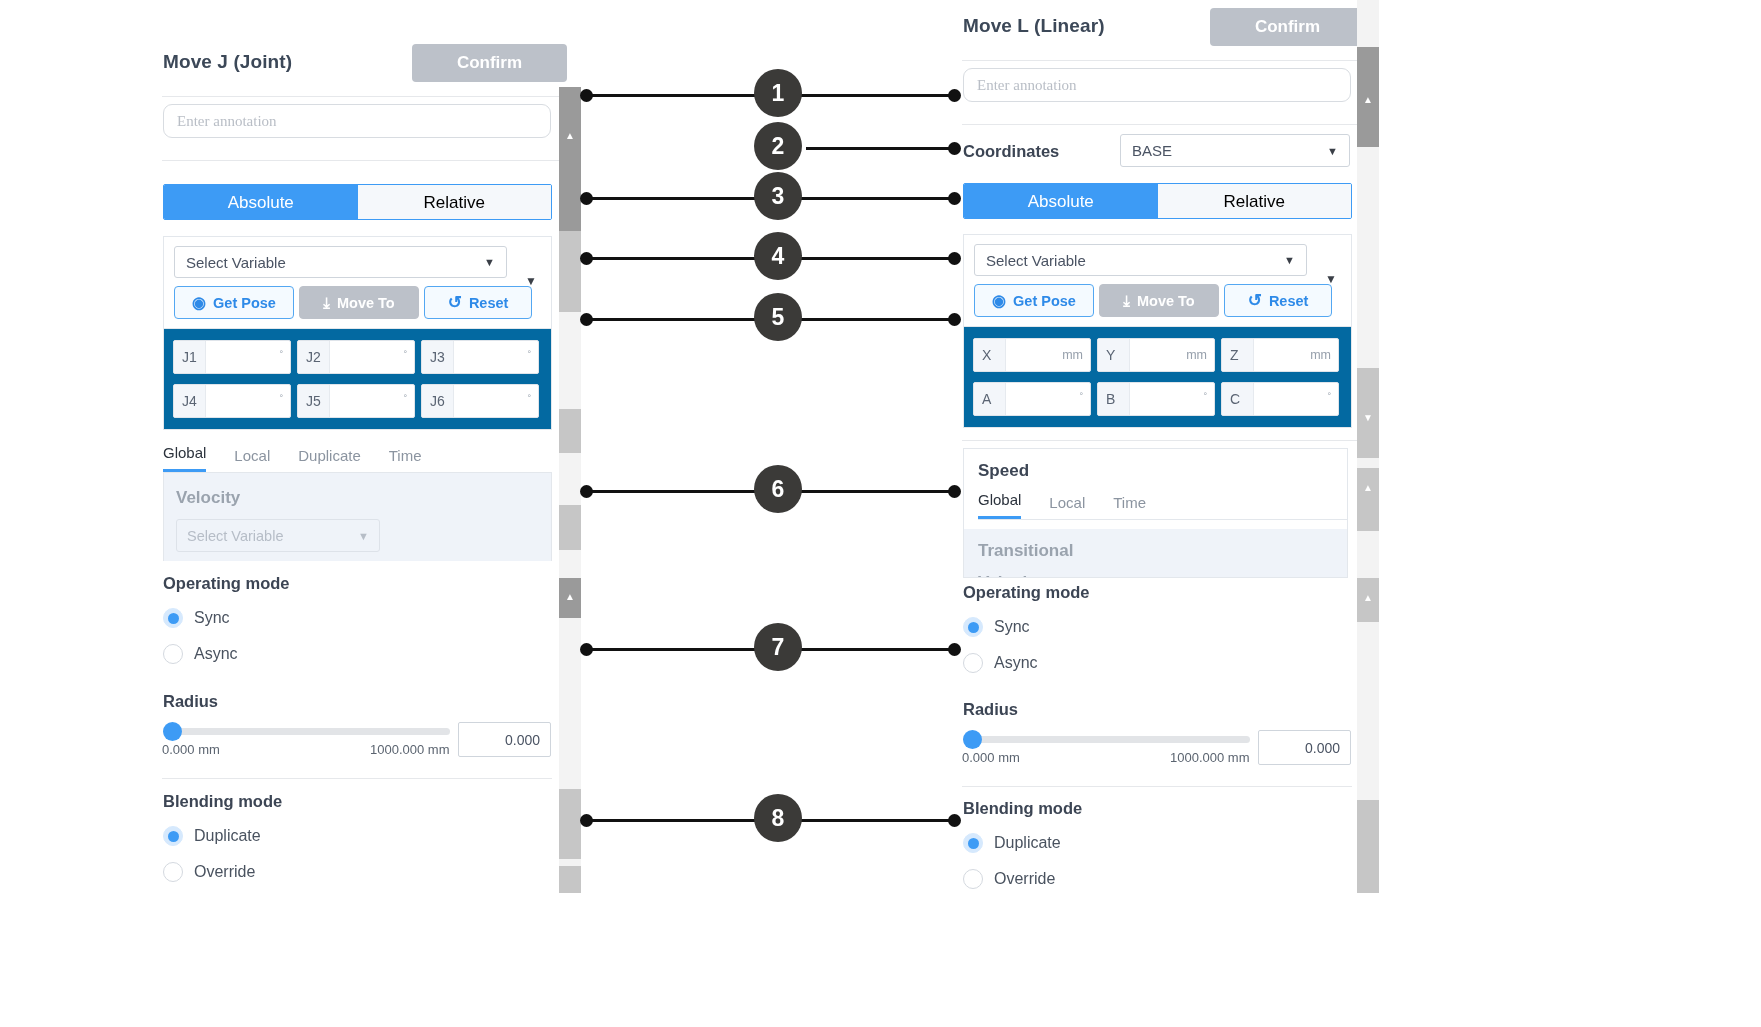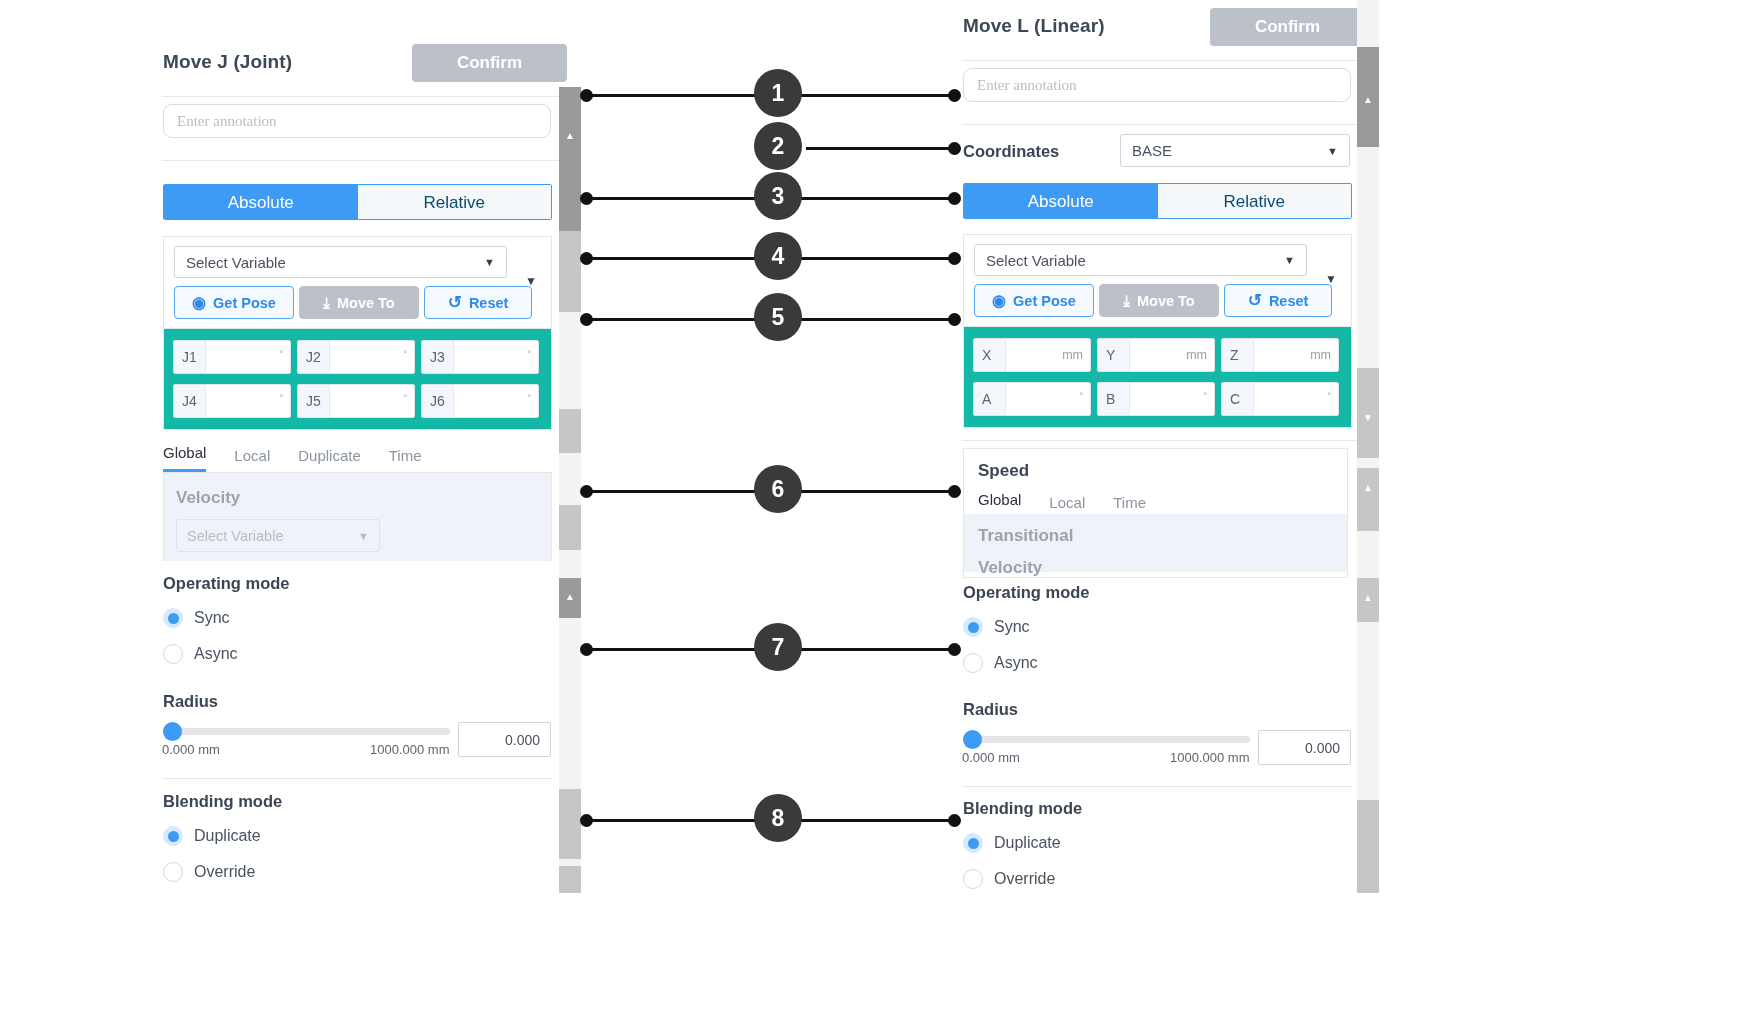--- a/index.html
+++ b/index.html
@@ -65,21 +65,21 @@
     overflow: hidden;
   }
   .seg > div {
     flex: 1;
     text-align: center;
     font-size: 17px;
     line-height: 100%;
     display: flex; align-items: center; justify-content: center;
   }
   .seg .on { background: #3d9bf5; color: #fff; }
-  .seg .off { background: #f5f8fb; color: #0c4a6e; }
+  .seg .off { background: #f5f8fb; color: #000000; }
 
   
   .varbox {
     position: absolute;
     border: 1px solid #e3e7ec;
     background: #fff;
   }
   .select {
     position: absolute;
     border: 1px solid #cfd5dc;
@@ -107,21 +107,21 @@
   .act-btn.solid { background: #bcc1c9; color: #fff; border: 1px solid #bcc1c9; }
   .caret-sm {
     position: absolute;
     font-size: 12px; color: #3a3f47;
     display:flex; align-items:center; justify-content:center;
   }
 
   
   .fieldgrid {
     position: absolute;
-    background: #14b8a6;
+    background: #0369a1;
     border: 1px solid #e3e7ec;
     border-top: none;
   }
   .fld {
     position: absolute;
     display: flex;
     border: 1px solid #dfe4ea;
     border-radius: 2px;
     background: #fff;
     overflow: hidden;
@@ -483,21 +483,21 @@
 
     <div class="hr" style="left:22px; top:440px; width:403px;"></div>
 
     <div class="speedcard clip" style="left:23px; top:448px; width:385px; height:130px;">
       <div class="sp-title" style="left:14px; top:12px;">Speed</div>
       <div class="tabs" style="left:14px; top:41px; width:370px; height:30px; border-bottom:1px solid #e3e7ec;">
         <div class="act">Global</div>
         <div>Local</div>
         <div>Time</div>
       </div>
-      <div style="position:absolute; left:0; top:65px; width:385px; height:58px; background:#eff3f9;">
+      <div style="position:absolute; left:0; top:80px; width:385px; height:58px; background:#eff3f9;">
         <div style="position:absolute; left:14px; top:12px; font-size:17px; font-weight:bold; color:#9aa3ae;">Transitional</div>
         <div style="position:absolute; left:14px; top:44px; font-size:17px; font-weight:bold; color:#9aa3ae;">Velocity</div>
       </div>
     </div>
 
     <div class="sec-h" style="left:23px; top:583px;">Operating mode</div>
     <div class="radio-row" style="left:23px; top:617px;">
       <div class="radio on"></div>
       <span>Sync</span>
     </div>

